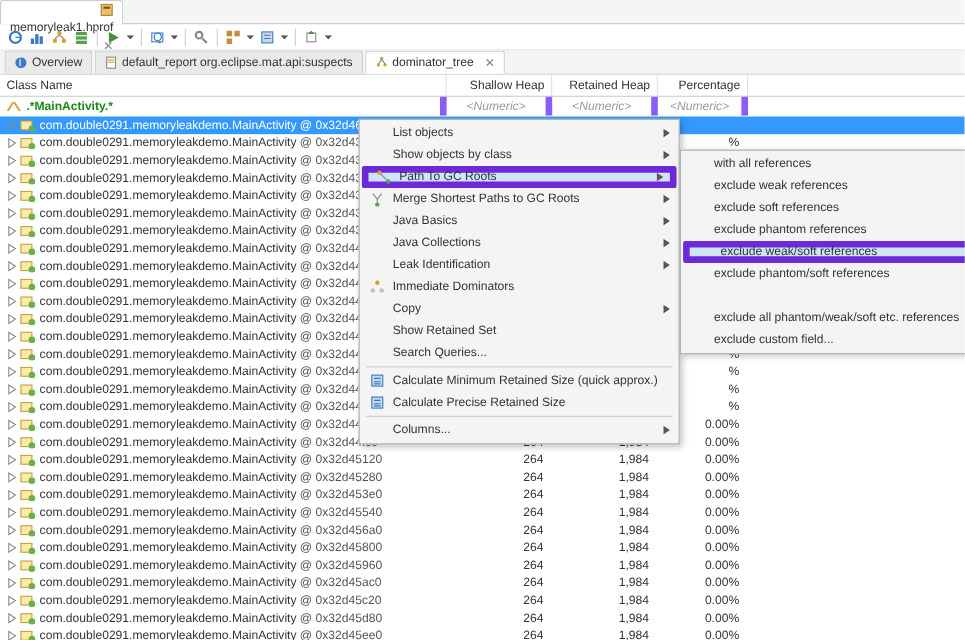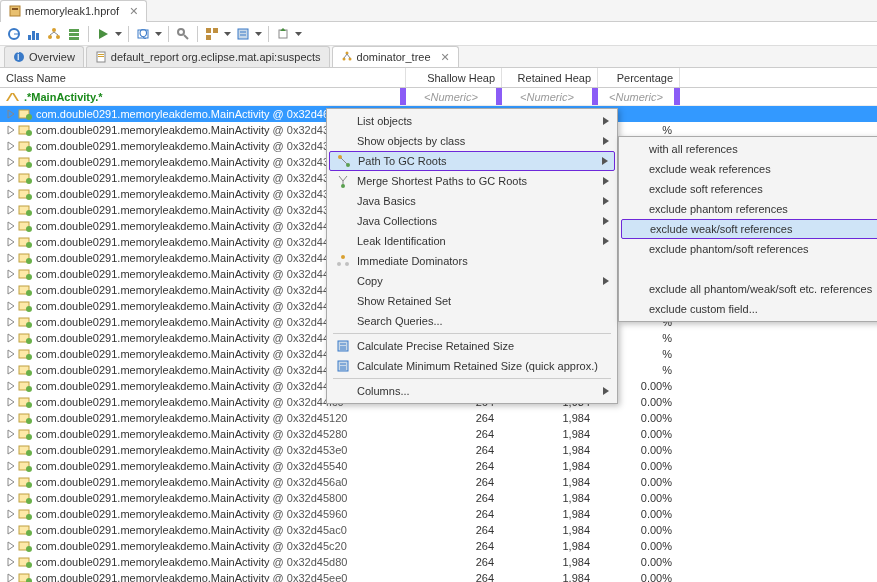--- a/index.html
+++ b/index.html
@@ -1,19 +1,19 @@
 <!DOCTYPE html>
 <html><head>
 <meta charset="utf-8">
 <style>
 * { margin: 0; padding: 0; box-sizing: border-box; font-family: "Segoe UI", Tahoma, sans-serif; font-size: 11px; }
 body { background: #fff; width: 877px; height: 582px; overflow: hidden; position: relative; color: #333; }
 
 .file-tab-bar { display: flex; align-items: center; height: 22px; border-bottom: 1px solid #ccc; background: #f5f5f5; }
-.file-tab { display: flex; align-items: center; gap: 4px; padding: 2px 8px; background: #fff; border: 1px solid #ccc; border-bottom: none; height: 22px; border-radius: 3px 3px 0 0; }
+.file-tab { display: flex; align-items: flex-end; gap: 4px; padding: 2px 8px; background: #fff; border: 1px solid #ccc; border-bottom: none; height: 22px; border-radius: 3px 3px 0 0; flex-direction: column; }
 .file-tab .icon { width: 12px; height: 12px; }
 .close-x { margin-left: 6px; color: #888; }
 
 .toolbar { display: flex; align-items: center; gap: 4px; padding: 3px 6px; height: 24px; border-bottom: 1px solid #ddd; }
 .tb-icon { width: 16px; height: 16px; display: flex; align-items: center; justify-content: center; }
 .tb-sep { width: 1px; height: 16px; background: #ccc; margin: 0 2px; }
 .dd { width: 7px; height: 4px; }
 
 .editor-tabs { display: flex; align-items: center; height: 22px; background: #f5f5f5; border-bottom: 1px solid #ccc; padding-left: 4px; gap: 2px; }
 .ed-tab { display: flex; align-items: center; gap: 4px; padding: 2px 8px; background: #eaeaea; border: 1px solid #ccc; border-bottom: none; height: 21px; border-radius: 3px 3px 0 0; }
@@ -42,21 +42,21 @@
 .cell-pct { width: 82px; text-align: right; padding-right: 8px; }
 .tw { width: 10px; height: 10px; margin-right: 2px; flex-shrink: 0; }
 .cls-icon { width: 14px; height: 12px; margin-right: 4px; flex-shrink: 0; }
 .addr { color: #555; }
 .row.selected .addr { color: #fff; }
 
 .ctx-menu { position: absolute; background: #f4f4f4; border: 1px solid #aaa; box-shadow: 2px 2px 6px rgba(0,0,0,0.25); padding: 2px; }
 .ctx-menu.main { left: 326px; top: 108px; width: 292px; }
 .ctx-menu.sub { left: 618px; top: 136px; width: 300px; }
 .mi { display: flex; align-items: center; height: 20px; padding: 0 6px; gap: 6px; }
-.mi.highlight { background: #cfe4f7; border: 1px solid #6d28d9; border-radius: 2px; height: 20px; }
+.mi.highlight { background: #cfe4f7; border: 6px solid #6d28d9; border-radius: 2px; height: 20px; }
 .mi .micon { width: 16px; height: 16px; display: flex; align-items: center; justify-content: center; }
 .mi .label { flex: 1; }
 .mi .arrow { width: 6px; height: 8px; }
 .msep { height: 1px; background: #ccc; margin: 2px 4px; }
 
 svg { display: block; }
 </style>
 </head>
 <body>
 
@@ -913,32 +913,32 @@
     <div class="msep"></div>
     <div class="mi">
       <span class="micon">
         <svg width="14" height="14">
           <rect x="2" y="2" width="10" height="10" fill="#c8d8e8" stroke="#3a7ac8"></rect>
           <line x1="4" y1="5" x2="10" y2="5" stroke="#3a7ac8"></line>
           <line x1="4" y1="8" x2="10" y2="8" stroke="#3a7ac8"></line>
           <line x1="4" y1="10" x2="10" y2="10" stroke="#3a7ac8"></line>
         </svg>
       </span>
-      <span class="label">Calculate Precise Retained Size</span>
+      <span class="label">Calculate Minimum Retained Size (quick approx.)</span>
     </div>
     <div class="mi">
       <span class="micon">
         <svg width="14" height="14">
           <rect x="2" y="2" width="10" height="10" fill="#c8d8e8" stroke="#3a7ac8"></rect>
           <line x1="4" y1="5" x2="10" y2="5" stroke="#3a7ac8"></line>
           <line x1="4" y1="8" x2="10" y2="8" stroke="#3a7ac8"></line>
           <line x1="4" y1="10" x2="10" y2="10" stroke="#3a7ac8"></line>
         </svg>
       </span>
-      <span class="label">Calculate Minimum Retained Size (quick approx.)</span>
+      <span class="label">Calculate Precise Retained Size</span>
     </div>
     <div class="msep"></div>
     <div class="mi">
       <span class="micon"></span>
       <span class="label">Columns...</span>
       <span class="arrow">
         <svg width="6" height="8">
           <polygon points="0,0 6,4 0,8" fill="#555"></polygon>
         </svg>
       </span>

